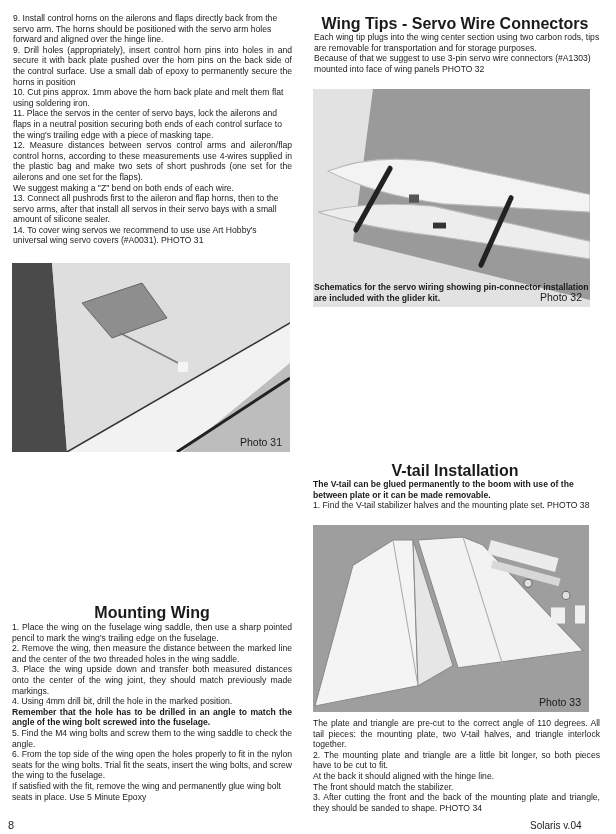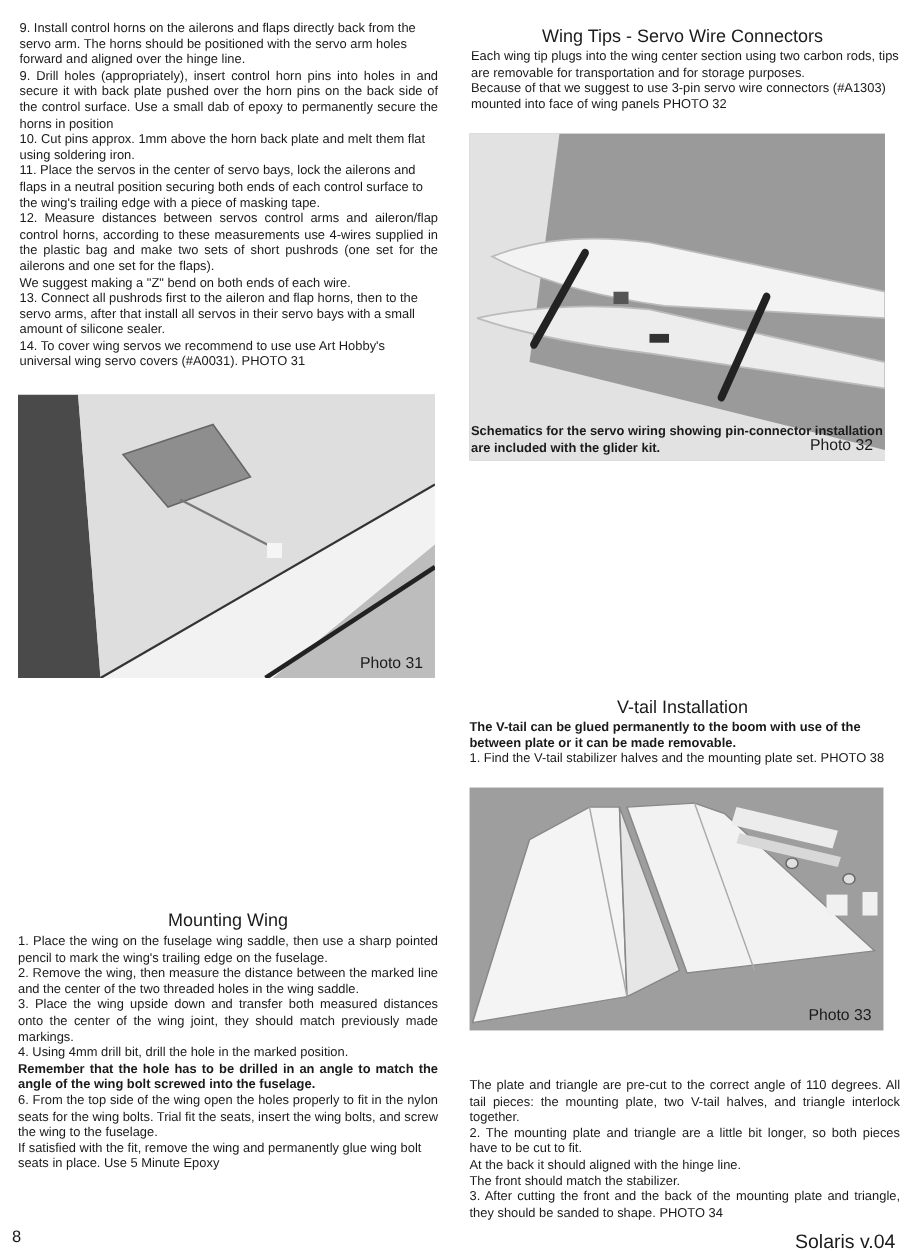--- a/index.html
+++ b/index.html
@@ -3,26 +3,26 @@
 <meta charset="utf-8">
 <style>
   html, body { margin: 0; padding: 0; background: #ffffff; }
   body { width: 616px; height: 834px; position: relative; overflow: hidden;
          font-family: "Liberation Sans", sans-serif; color: #1a1a1a; }
   .abs { position: absolute; }
   .txt { font-size: 8.6px; line-height: 10.6px; margin: 0; }
   .txt p { margin: 0; }
   .just { text-align: justify; }
   .bold { font-weight: bold; }
-  h2 { margin: 0; font-size: 12px; line-height: 16px; font-weight: normal; text-align: center; }
+  h2 { margin: 0; font-size: 16px; line-height: 16px; font-weight: bold; text-align: center; }
   .photo { position: absolute; overflow: hidden; background: #b8b8b8; }
   .photo svg { position: absolute; left: 0; top: 0; width: 100%; height: 100%; }
   .caption { position: absolute; right: 8px; bottom: 4px; font-size: 10.5px; color: #1a1a1a; }
   .pagenum { font-size: 11px; }
-  .footer { font-size: 13px; }
+  .footer { font-size: 10px; }
 </style>
 </head>
 <body>
 
 <div class="abs txt" style="left:13px; top:13px; width:279px;">
   <p>9. Install control horns on the ailerons and flaps directly back from the servo arm. The horns should be positioned with the servo arm holes forward and aligned over the hinge line.</p>
   <p class="just">9. Drill holes (appropriately), insert control horn pins into holes in and secure it with back plate pushed over the horn pins on the back side of the control surface. Use a small dab of epoxy to permanently secure the horns in position</p>
   <p>10. Cut pins approx. 1mm above the horn back plate and melt them flat using soldering iron.</p>
   <p>11. Place the servos in the center of servo bays, lock the ailerons and flaps in a neutral position securing both ends of each control surface to the wing's trailing edge with a piece of masking tape.</p>
   <p class="just">12. Measure distances between servos control arms and aileron/flap control horns, according to these measurements use 4-wires supplied in the plastic bag and make two sets of short pushrods  (one set for the ailerons and one set for the flaps).</p>
@@ -47,20 +47,21 @@
   <span class="caption">Photo 31</span>
 </div>
 
 <h2 class="abs" style="left:12px; top:605px; width:280px;">Mounting Wing</h2>
 <div class="abs txt just" style="left:12px; top:622px; width:280px;">
   <p>1. Place the wing on the fuselage wing saddle, then use a sharp pointed pencil to mark the wing's trailing edge on the fuselage.</p>
   <p>2. Remove the wing, then measure the distance between the marked line and the center of the two threaded holes in the wing saddle.</p>
   <p>3. Place the wing upside down and transfer both measured distances onto the center of the wing joint, they should match previously made markings.</p>
   <p style="text-align:left">4. Using 4mm drill bit, drill the hole in the marked position.</p>
   <p class="bold">Remember that the hole has to be drilled in an angle to match the angle of the wing bolt screwed into the fuselage.</p>
+  <p>5. Find the M4  wing bolts and screw them to the wing saddle to check the angle.</p>
   <p>6. From the top side of  the wing open the holes properly to fit in the nylon seats for the wing bolts. Trial fit the seats, insert the wing bolts, and screw the wing to the fuselage.</p>
   <p style="text-align:left">If satisfied with the fit, remove the wing and permanently glue wing bolt seats in place. Use 5 Minute Epoxy</p>
 </div>
 
 <h2 class="abs" style="left:310px; top:16px; width:290px;">Wing Tips - Servo Wire Connectors</h2>
 <div class="abs txt" style="left:314px; top:32px; width:286px;">
   <p>Each wing tip plugs into the wing center section using two carbon rods, tips are removable for transportation and for storage purposes.</p>
   <p>Because of that  we suggest to use 3-pin servo wire connectors (#A1303) mounted into face of wing panels  PHOTO 32</p>
 </div>
 
@@ -79,21 +80,21 @@
 </div>
 
 <div class="abs txt bold" style="left:314px; top:282px; width:286px;">Schematics for the servo wiring showing pin-connector installation are included with the glider kit.</div>
 
 <h2 class="abs" style="left:310px; top:463px; width:290px;">V-tail Installation</h2>
 <div class="abs txt" style="left:313px; top:479px; width:287px;">
   <p class="bold">The V-tail can be glued permanently to the boom with use of the between plate or it can be made removable.</p>
   <p>1. Find the V-tail stabilizer halves and the mounting plate set. PHOTO 38</p>
 </div>
 
-<div class="photo" style="left:313px; top:525px; width:276px; height:162px;">
+<div class="photo" style="left:313px; top:525px; width:276px; height:187px;">
   <svg viewBox="0 0 276 186" preserveAspectRatio="none">
     <rect x="0" y="0" width="276" height="186" fill="#9e9e9e"></rect>
     <polygon points="2,180 40,40 80,15 100,15 105,160" fill="#f4f4f4" stroke="#888"></polygon>
     <polygon points="100,15 105,160 140,140 100,15" fill="#e6e6e6" stroke="#888"></polygon>
     <polygon points="105,15 150,12 170,20 270,125 145,142" fill="#f2f2f2" stroke="#888"></polygon>
     <line x1="80" y1="15" x2="105" y2="160" stroke="#aaa"></line>
     <line x1="150" y1="12" x2="190" y2="140" stroke="#aaa"></line>
     <rect x="178" y="15" width="70" height="14" fill="#ececec" transform="rotate(15 178 15)"></rect>
     <rect x="180" y="35" width="70" height="8" fill="#d8d8d8" transform="rotate(15 180 35)"></rect>
     <circle cx="215" cy="58" r="4" fill="#e0e0e0" stroke="#666"></circle>

